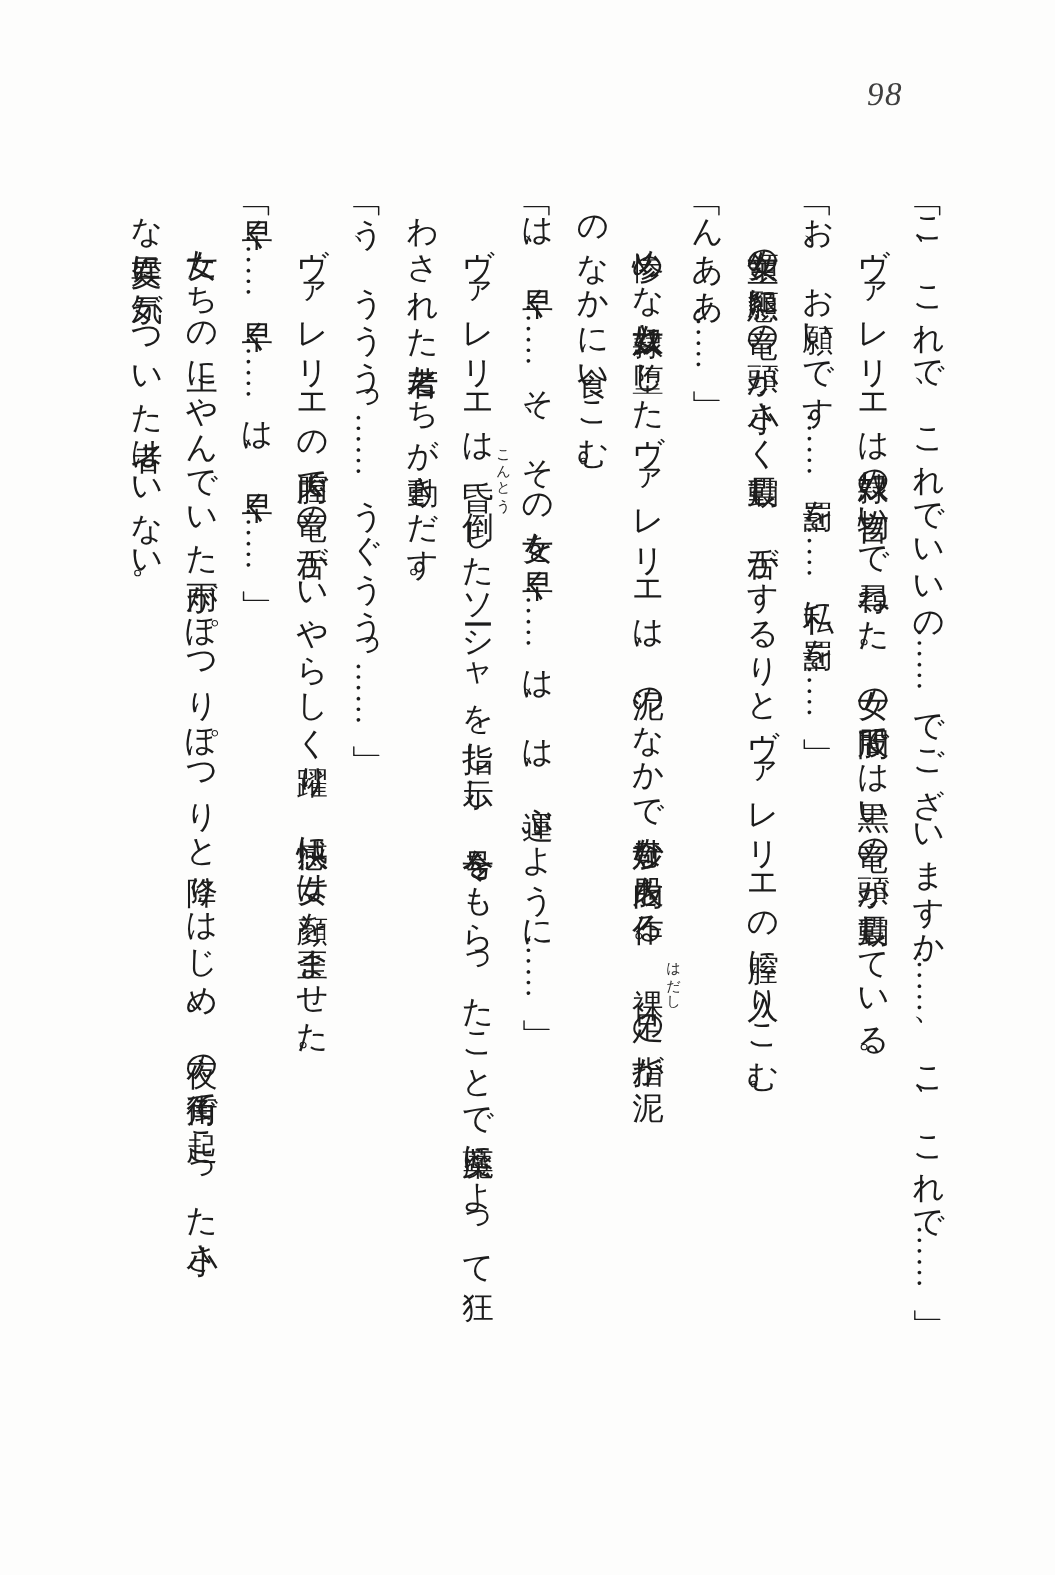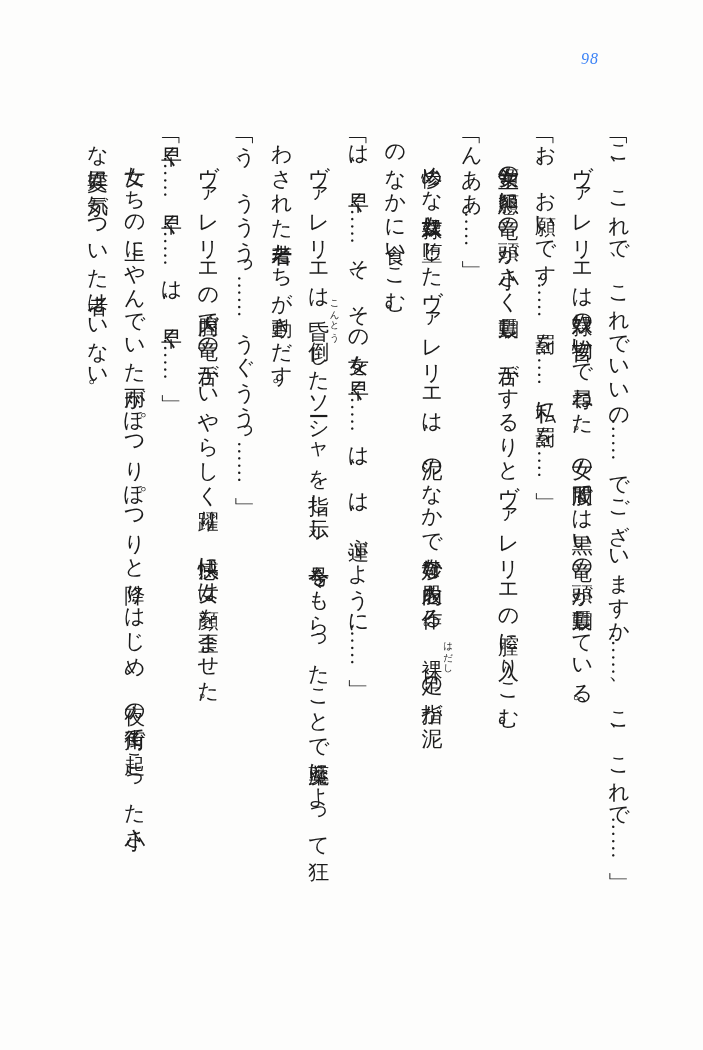--- a/index.html
+++ b/index.html
@@ -15,24 +15,24 @@
     overflow: hidden;
     font-family: "Liberation Serif", "DejaVu Serif", serif;
     color: #1c1c1c;
   }
   .page-number {
     position: absolute;
     top: 50px;
     left: 570px;
     width: 40px;
     text-align: center;
-    font-size: 16px;
+    font-size: 22px;
     font-style: italic;
     letter-spacing: 1px;
-    color: #3b82f6;
+    color: #404040;
   }
   .text-block {
     position: absolute;
     top: 130px;
     right: 66px;
     width: 556px;
     height: 915px;
     writing-mode: vertical-rl;
     text-orientation: mixed;
     font-size: 21px;

